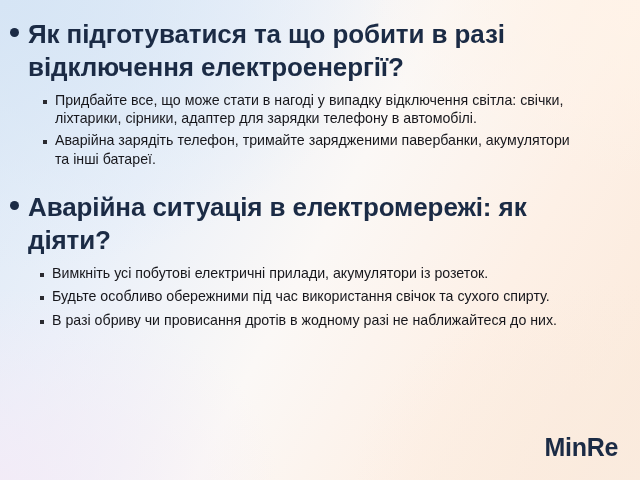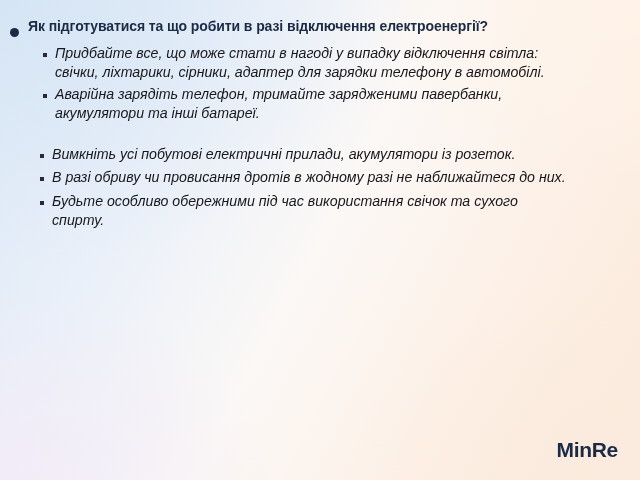--- a/index.html
+++ b/index.html
@@ -45,39 +45,38 @@
   }
   .round-bullet {
     flex: 0 0 auto;
     width: 9px;
     height: 9px;
     border-radius: 50%;
     background: #1b2b45;
     margin-top: 10px;
   }
   .heading-text {
-    font-size: 14px;
+    font-size: 26px;
     font-weight: bold;
     line-height: 1.26;
     color: #1b2b45;
     letter-spacing: -0.1px;
     max-width: 500px;
   }
 
   .sub-list {
     margin: 7px 0 0 0;
     padding: 0;
     list-style: none;
   }
   .sub-item {
     display: flex;
     align-items: flex-start;
     gap: 8px;
     margin-bottom: 3px;
-    font-style: italic;
   }
   .sq-bullet {
     flex: 0 0 auto;
     width: 4px;
     height: 4px;
     background: #2a2a30;
     margin-top: 9px;
   }
   .sub-text {
     font-size: 14.2px;
@@ -88,21 +87,21 @@
 
   
   .sub-list.indent-a { margin-left: 33px; }
   .sub-list.indent-b { margin-left: 30px; }
   .sub-list.indent-b .sub-item { margin-bottom: 5px; }
 
   .logo {
     position: absolute;
     right: 22px;
     bottom: 18px;
-    font-size: 21px;
+    font-size: 25px;
     font-weight: bold;
     color: #1b2b45;
     letter-spacing: -0.3px;
   }
 </style>
 </head>
 <body>
 
 <div id="slide">
 
@@ -119,32 +118,36 @@
           <span class="sub-text">Придбайте все, що може стати в нагоді у випадку відключення світла: свічки, ліхтарики, сірники, адаптер для зарядки телефону в автомобілі.</span>
         </li>
         <li class="sub-item">
           <span class="sq-bullet"></span>
           <span class="sub-text">Аварійна зарядіть телефон, тримайте зарядженими павербанки, акумулятори та інші батареї.</span>
         </li>
       </ul>
     </div>
 
     <div class="section second">
+      <div class="heading-row">
+        <span class="round-bullet"></span>
+        <div class="heading-text">Аварійна ситуація в електромережі: як діяти?</div>
+      </div>
       <ul class="sub-list indent-b">
         <li class="sub-item">
           <span class="sq-bullet"></span>
           <span class="sub-text">Вимкніть усі побутові електричні прилади, акумулятори із розеток.</span>
         </li>
         <li class="sub-item">
           <span class="sq-bullet"></span>
-          <span class="sub-text">В разі обриву чи провисання дротів в жодному разі не наближайтеся до них.</span>
+          <span class="sub-text">Будьте особливо обережними під час використання свічок та сухого спирту.</span>
         </li>
         <li class="sub-item">
           <span class="sq-bullet"></span>
-          <span class="sub-text">Будьте особливо обережними під час використання свічок та сухого спирту.</span>
+          <span class="sub-text">В разі обриву чи провисання дротів в жодному разі не наближайтеся до них.</span>
         </li>
       </ul>
     </div>
 
   </div>
 
   <div class="logo">MinRe</div>
 
 </div>
 

